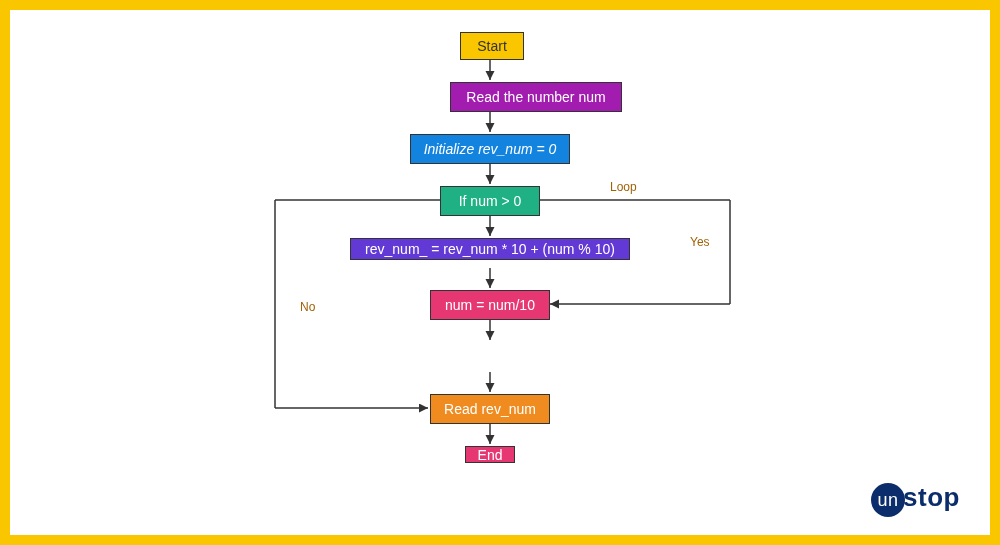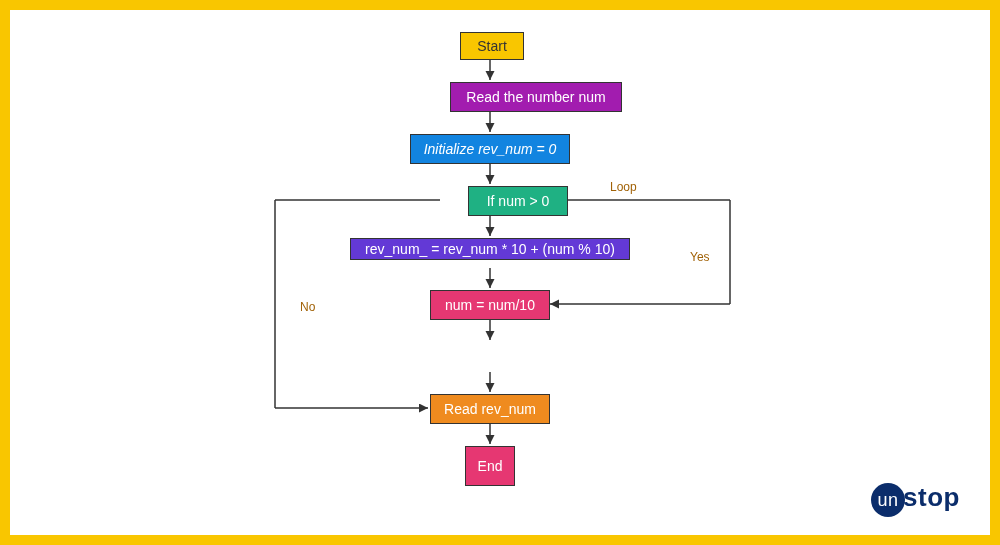--- a/index.html
+++ b/index.html
@@ -45,38 +45,38 @@
 
     <div class="box" style="left: 450px; top: 22px; width: 64px; height: 28px; background: rgb(249, 198, 0); color: rgb(51, 51, 51);">
         <span>Start</span>
       </div>
     <div class="box" style="left: 400px; top: 72px; width: 172px; height: 30px; background: #a21caf; margin-left: 40px;">
         <span>Read the number num</span>
       </div>
     <div class="box" style="left: 400px; top: 124px; width: 160px; height: 30px; background: rgb(18, 132, 224); font-style: italic;">
         <span>Initialize rev_num = 0</span>
       </div>
-    <div class="box" style="left: 430px; top: 176px; width: 100px; height: 30px; background: rgb(31, 177, 131); margin-left: 28px;">
+    <div class="box" style="left: 430px; top: 176px; width: 100px; height: 30px; background: rgb(31, 177, 131);">
         <span>If num &gt; 0</span>
       </div>
     <div class="box" style="left: 340px; top: 228px; width: 280px; height: 22px; background: rgb(99, 57, 214);">
         <span>rev_num_ = rev_num * 10 + (num % 10)</span>
       </div>
     <div class="box" style="left: 420px; top: 280px; width: 120px; height: 30px; background: rgb(230, 55, 114); text-align: center;">
         <span>num = num/10</span>
       </div>
     <div class="box" style="left: 420px; top: 384px; width: 120px; height: 30px; background: rgb(239, 139, 31);">
         <span>Read rev_num</span>
       </div>
-    <div class="box" style="left: 455px; top: 436px; width: 50px; height: 40px; background: rgb(230, 55, 114); text-align: right;">
+    <div class="box" style="left: 455px; top: 436px; width: 50px; height: 17px; background: rgb(230, 55, 114); text-align: right;">
         <span>End</span>
       </div>
 
     <div class="lbl" style="left:600px;top:170px">Loop</div>
-    <div class="lbl" style="left:680px;top:240px">Yes</div>
+    <div class="lbl" style="left:680px;top:225px">Yes</div>
     <div class="lbl" style="left:290px;top:290px">No</div>
 
     <div class="logo">
       <span class="un-badge">un</span><span>stop</span>
     </div>
 
   </div>
 </div>
 
 </body></html>

